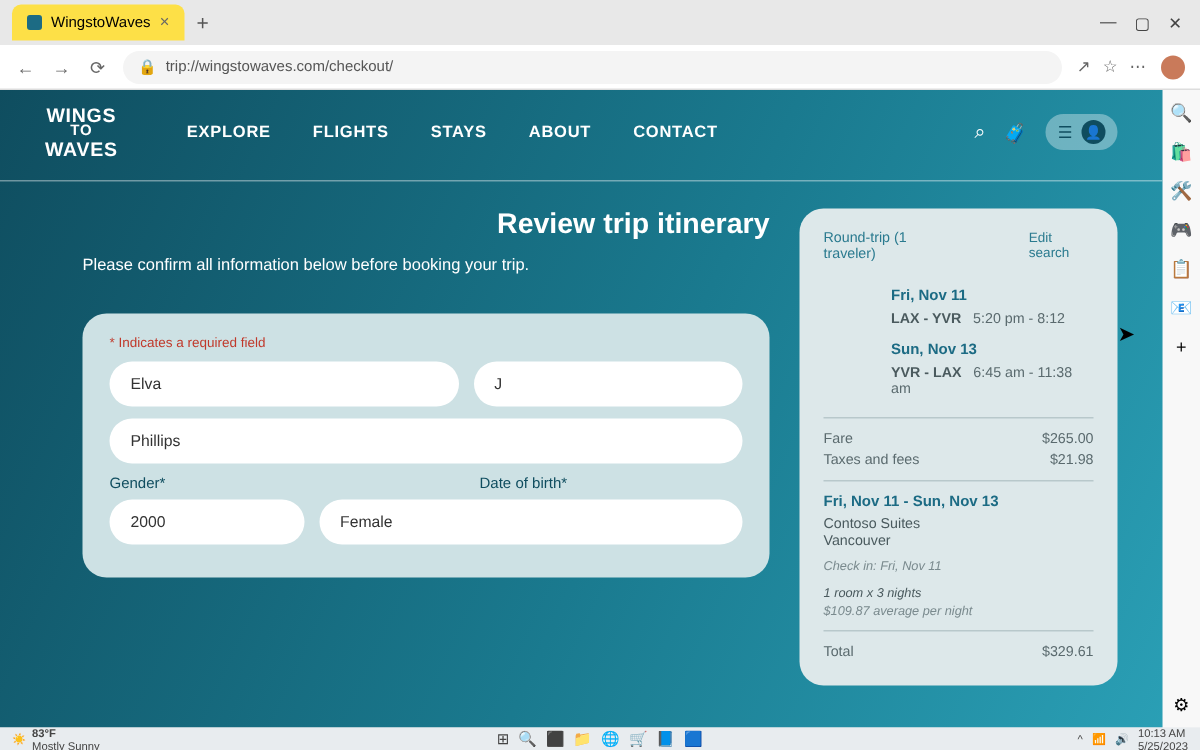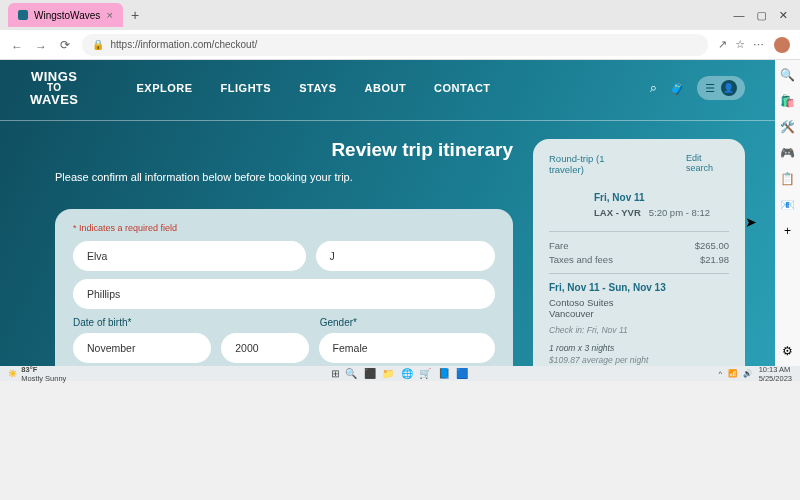--- a/index.html
+++ b/index.html
@@ -1,43 +1,43 @@
 <!DOCTYPE html>
 <html><head>
 <meta charset="utf-8">
 <style>
 * { margin: 0; padding: 0; box-sizing: border-box; font-family: -apple-system, 'Segoe UI', sans-serif; }
 body { width: 800px; height: 500px; overflow: hidden; background: #f0f0f0; }
 
 
 .titlebar { height: 30px; background: #e8e8e8; display: flex; align-items: center; position: relative; }
-.tab { margin-left: 8px; height: 24px; background: #f9a8d4; border-radius: 6px 6px 0 0; padding: 0 10px; display: flex; align-items: center; gap: 6px; font-size: 10px; min-width: 115px; }
+.tab { margin-left: 8px; height: 24px; background: #fde047; border-radius: 6px 6px 0 0; padding: 0 10px; display: flex; align-items: center; gap: 6px; font-size: 10px; min-width: 115px; }
 .tab .favicon { width: 10px; height: 10px; background: #1c6b84; border-radius: 2px; }
 .tab .close { font-size: 11px; margin-left: auto; color: #666; cursor: pointer; }
 .newtab { margin-left: 8px; font-size: 14px; color: #555; cursor: pointer; }
 .winctrls { margin-left: auto; display: flex; gap: 12px; padding-right: 12px; }
 .winctrls div { font-size: 11px; color: #444; cursor: pointer; }
 .addrbar { height: 30px; background: #fff; display: flex; align-items: center; padding: 0 10px; gap: 10px; border-bottom: 1px solid #ddd; }
 .addrbar .nav-ico { width: 14px; color: #666; font-size: 12px; cursor: pointer; text-align: center; }
 .addrbar .urlbox { flex: 1; height: 22px; background: #f4f4f4; border-radius: 11px; display: flex; align-items: center; padding: 0 10px; font-size: 10px; color: #555; gap: 6px; }
 .addrbar .right-ico { display: flex; gap: 8px; }
 .addrbar .right-ico span { font-size: 11px; color: #666; cursor: pointer; }
 .avatar-sm { width: 16px; height: 16px; border-radius: 50%; background: #c97a5a; }
 
 
-.viewport { display: flex; height: 306px; }
+.viewport { display: flex; height: 425px; }
 .page { flex: 1; background: linear-gradient(115deg, #0f4d5f 0%, #1a7a8f 55%, #2a9fb5 100%); position: relative; overflow: hidden; }
 .sidebar { width: 25px; background: #f8f8f8; display: flex; flex-direction: column; align-items: center; gap: 12px; padding-top: 8px; }
 .sidebar span { font-size: 12px; cursor: pointer; }
 
 
 .sitehead { display: flex; align-items: center; padding: 10px 30px; gap: 30px; }
 .logo { color: #fff; font-weight: 900; font-size: 13px; line-height: 1; text-align: center; letter-spacing: 0.5px; }
 .logo .mid { font-size: 10px; }
-.navlinks { display: flex; gap: 28px; margin-left: 28px; }
+.navlinks { display: flex; gap: 28px; margin-left: 16px; }
 .navlinks a { color: #fff; font-size: 11px; font-weight: 600; letter-spacing: 0.5px; cursor: pointer; }
 .headright { margin-left: auto; display: flex; align-items: center; gap: 12px; }
 .headright .ico { color: #fff; font-size: 13px; cursor: pointer; }
 .userpill { background: rgba(255,255,255,0.35); border-radius: 14px; padding: 4px 8px; display: flex; align-items: center; gap: 6px; cursor: pointer; }
 .userpill .burger { color: #0f4d5f; font-size: 11px; }
 .userpill .av { width: 16px; height: 16px; border-radius: 50%; background: #0f4d5f; display: flex; align-items: center; justify-content: center; color: #fff; font-size: 9px; }
 .hr { height: 1px; background: rgba(255,255,255,0.4); margin-top: 4px; }
 
 
 .content { display: flex; padding: 18px 30px 0 55px; gap: 20px; }
@@ -94,21 +94,21 @@
     <div>✕</div>
   </div>
 </div>
 
 <div class="addrbar">
   <div class="nav-ico">←</div>
   <div class="nav-ico">→</div>
   <div class="nav-ico">⟳</div>
   <div class="urlbox">
     <span>🔒</span>
-    <span>https://information.com/checkout/</span>
+    <span>trip://wingstowaves.com/checkout/</span>
   </div>
   <div class="right-ico">
     <span>↗</span>
     <span>☆</span>
     <span>⋯</span>
   </div>
   <div class="avatar-sm"></div>
 </div>
 
 <div class="viewport">
@@ -147,42 +147,45 @@
           <div class="req">* Indicates a required field</div>
           <div class="row">
             <div class="pill" style="flex:1.35">Elva</div>
             <div class="pill" style="flex:1">J</div>
           </div>
           <div class="row">
             <div class="pill" style="flex:1.35">Phillips</div>
           </div>
           <div class="lblrow">
             <div>
+                <div class="lbl">Gender*</div>
+              </div>
+            <div>
                 <div class="lbl">Date of birth*</div>
               </div>
-            <div>
-                <div class="lbl">Gender*</div>
-              </div>
           </div>
           <div class="row">
-            <div class="pill" style="flex:0.78">November</div>
             <div class="pill" style="flex:0.42">2000</div>
             <div class="pill" style="flex:1.05">Female</div>
           </div>
         </div>
       </div>
 
       <div class="summary">
         <div class="toprow">
           <span class="type">Round-trip (1 traveler)</span>
           <span class="edit">Edit search</span>
         </div>
         <div class="sec">
           <div class="date">Fri, Nov 11</div>
           <div class="leg"><b>LAX - YVR</b>&nbsp;&nbsp;&nbsp;<span>5:20 pm - 8:12</span></div>
+        </div>
+        <div class="sec">
+          <div class="date">Sun, Nov 13</div>
+          <div class="leg"><b>YVR - LAX</b>&nbsp;&nbsp;&nbsp;<span>6:45 am - 11:38 am</span></div>
         </div>
         <hr>
         <div class="linepair">
           <span>Fare</span>
             <span>$265.00</span>
         </div>
         <div class="linepair">
           <span>Taxes and fees</span>
             <span>$21.98</span>
         </div>

